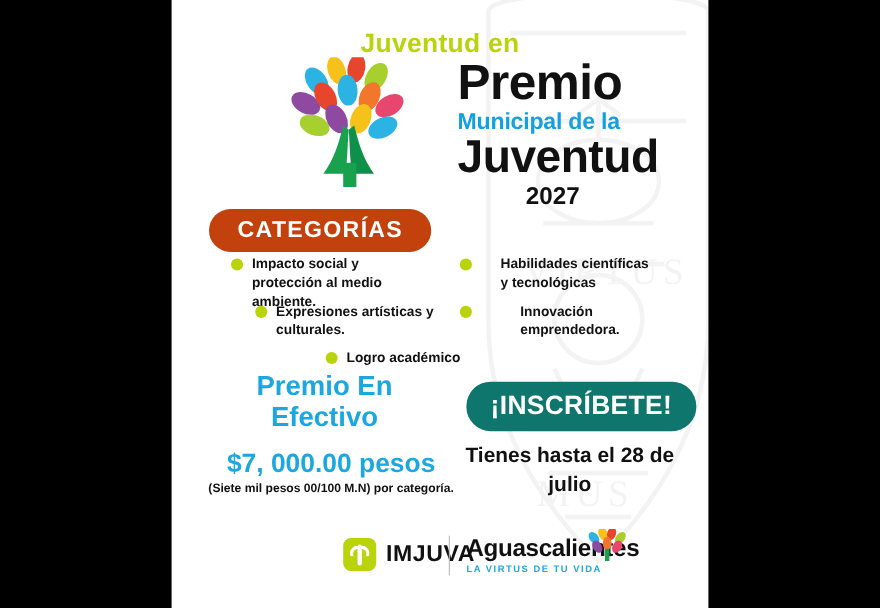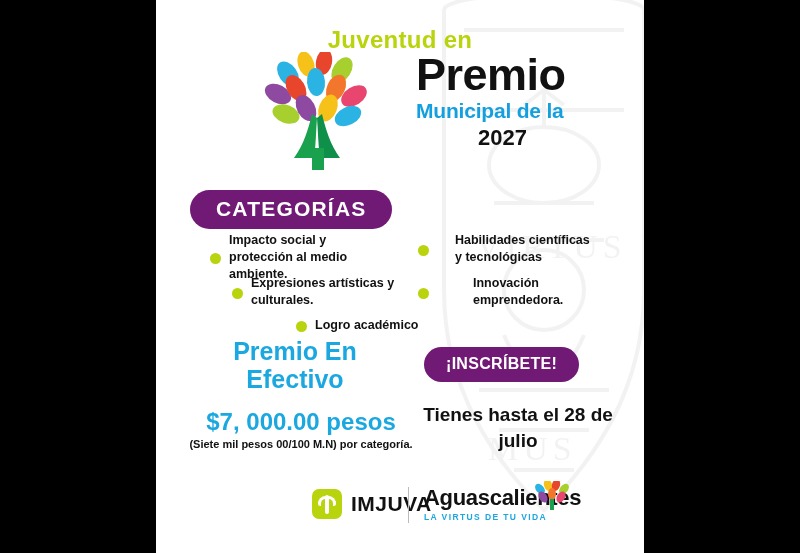--- a/index.html
+++ b/index.html
@@ -110,40 +110,40 @@
     color: #111111;
     margin-top: 2px;
     margin-left: 62px;
   }
 
   
   .pill-categorias {
     position: absolute;
     left: 34px;
     top: 190px;
-    background: #701a75;
+    background: #c2410c;
     color: #ffffff;
     font-size: 21px;
     font-weight: bold;
     letter-spacing: 1.2px;
     padding: 7px 26px 8px 26px;
     border-radius: 22px;
   }
 
   
   .cats {
     position: absolute;
     left: 30px;
     top: 232px;
     width: 430px;
   }
   .cat {
     position: absolute;
     display: flex;
-    align-items: center;
+    align-items: flex-start;
     gap: 8px;
   }
   .dot {
     width: 11px;
     height: 11px;
     border-radius: 50%;
     background: #b9d30d;
     flex: 0 0 auto;
     margin-top: 3px;
   }
@@ -169,23 +169,23 @@
     text-align: center;
     font-size: 25px;
     font-weight: bold;
     color: #1ba7e0;
     line-height: 1.12;
   }
   .pill-inscribete {
     position: absolute;
     left: 268px;
     top: 347px;
-    background: #701a75;
+    background: #0f766e;
     color: #ffffff;
-    font-size: 16px;
+    font-size: 24px;
     font-weight: bold;
     padding: 8px 22px 9px 22px;
     border-radius: 22px;
     letter-spacing: .3px;
   }
 
   .monto {
     position: absolute;
     left: 30px;
     top: 408px;
@@ -352,20 +352,21 @@
               <ellipse cx="84" cy="64" rx="9" ry="14" transform="rotate(64 84 64)" fill="#2bb3e3"></ellipse>
               <path d="M48 62 C44 78 40 92 30 106 L50 106 C52 92 52 78 53 66 Z" fill="#1aa14e"></path>
               <path d="M58 62 C62 78 66 92 76 106 L56 106 C54 92 54 78 53 66 Z" fill="#0e8f4a"></path>
               <rect x="48" y="96" width="12" height="22" fill="#1aa14e"></rect>
             </g>
           </svg>
         </div>
         <div class="title-stack">
           <div class="t-premio">Premio</div>
           <div class="t-muni">Municipal de la</div>
+          <div class="t-juventud">Juventud</div>
           <div class="t-year">2027</div>
         </div>
       </div>
 
       <div class="pill-categorias">CATEGORÍAS</div>
 
       <div class="cats">
         <div class="cat c1">
           <span class="dot"></span>
           <span class="cat-text">Impacto social y protección al medio ambiente.</span>

